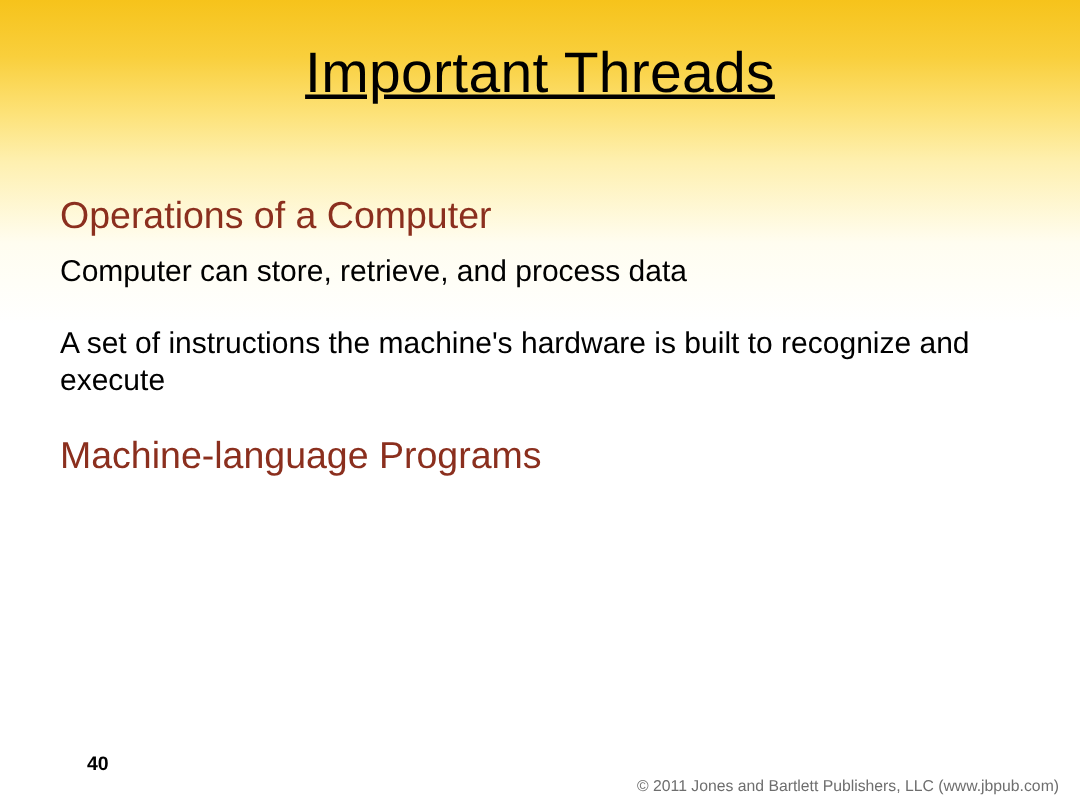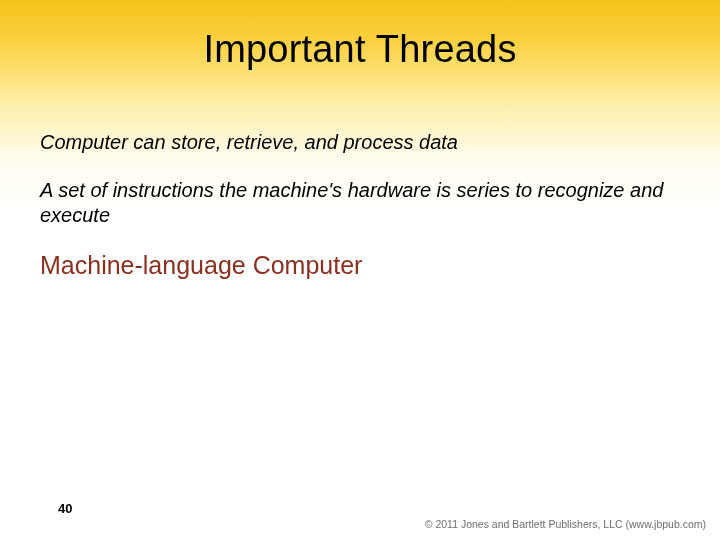--- a/index.html
+++ b/index.html
@@ -22,40 +22,40 @@
   .title {
     position: absolute;
     top: 28px;
     left: 0;
     width: 100%;
     text-align: center;
     font-size: 38px;
     font-weight: 400;
     color: #000;
     letter-spacing: 0.2px;
+    text-decoration: underline;
   }
   .content {
     position: absolute;
     top: 130px;
     left: 40px;
     right: 40px;
   }
   .sec-head {
     font-size: 25px;
     font-weight: 400;
     color: #8b2f1e;
     margin-bottom: 10px;
   }
   .sec-body {
     font-size: 20px;
     font-weight: 400;
     color: #000;
     line-height: 1.22;
     margin-bottom: 24px;
-    font-style: italic;
   }
   .page-number {
     position: absolute;
     bottom: 24px;
     left: 58px;
     font-size: 13px;
     font-weight: 700;
     color: #000;
   }
   .copyright {
@@ -69,25 +69,26 @@
 </style>
 </head>
 <body>
 
 <div class="slide">
 
   <div class="title">Important Threads</div>
 
   <div class="content">
 
+    <div class="sec-head">Operations of a Computer</div>
     <div class="sec-body">Computer can store, retrieve, and process data</div>
 
-    <div class="sec-body">A set of instructions the machine's hardware is series to recognize and execute</div>
+    <div class="sec-body">A set of instructions the machine's hardware is built to recognize and execute</div>
 
-    <div class="sec-head">Machine-language Computer</div>
+    <div class="sec-head">Machine-language Programs</div>
 
   </div>
 
   <div class="page-number">40</div>
 
   <div class="copyright">© 2011 Jones and Bartlett Publishers, LLC (www.jbpub.com)</div>
 
 </div>
 
 </body></html>

